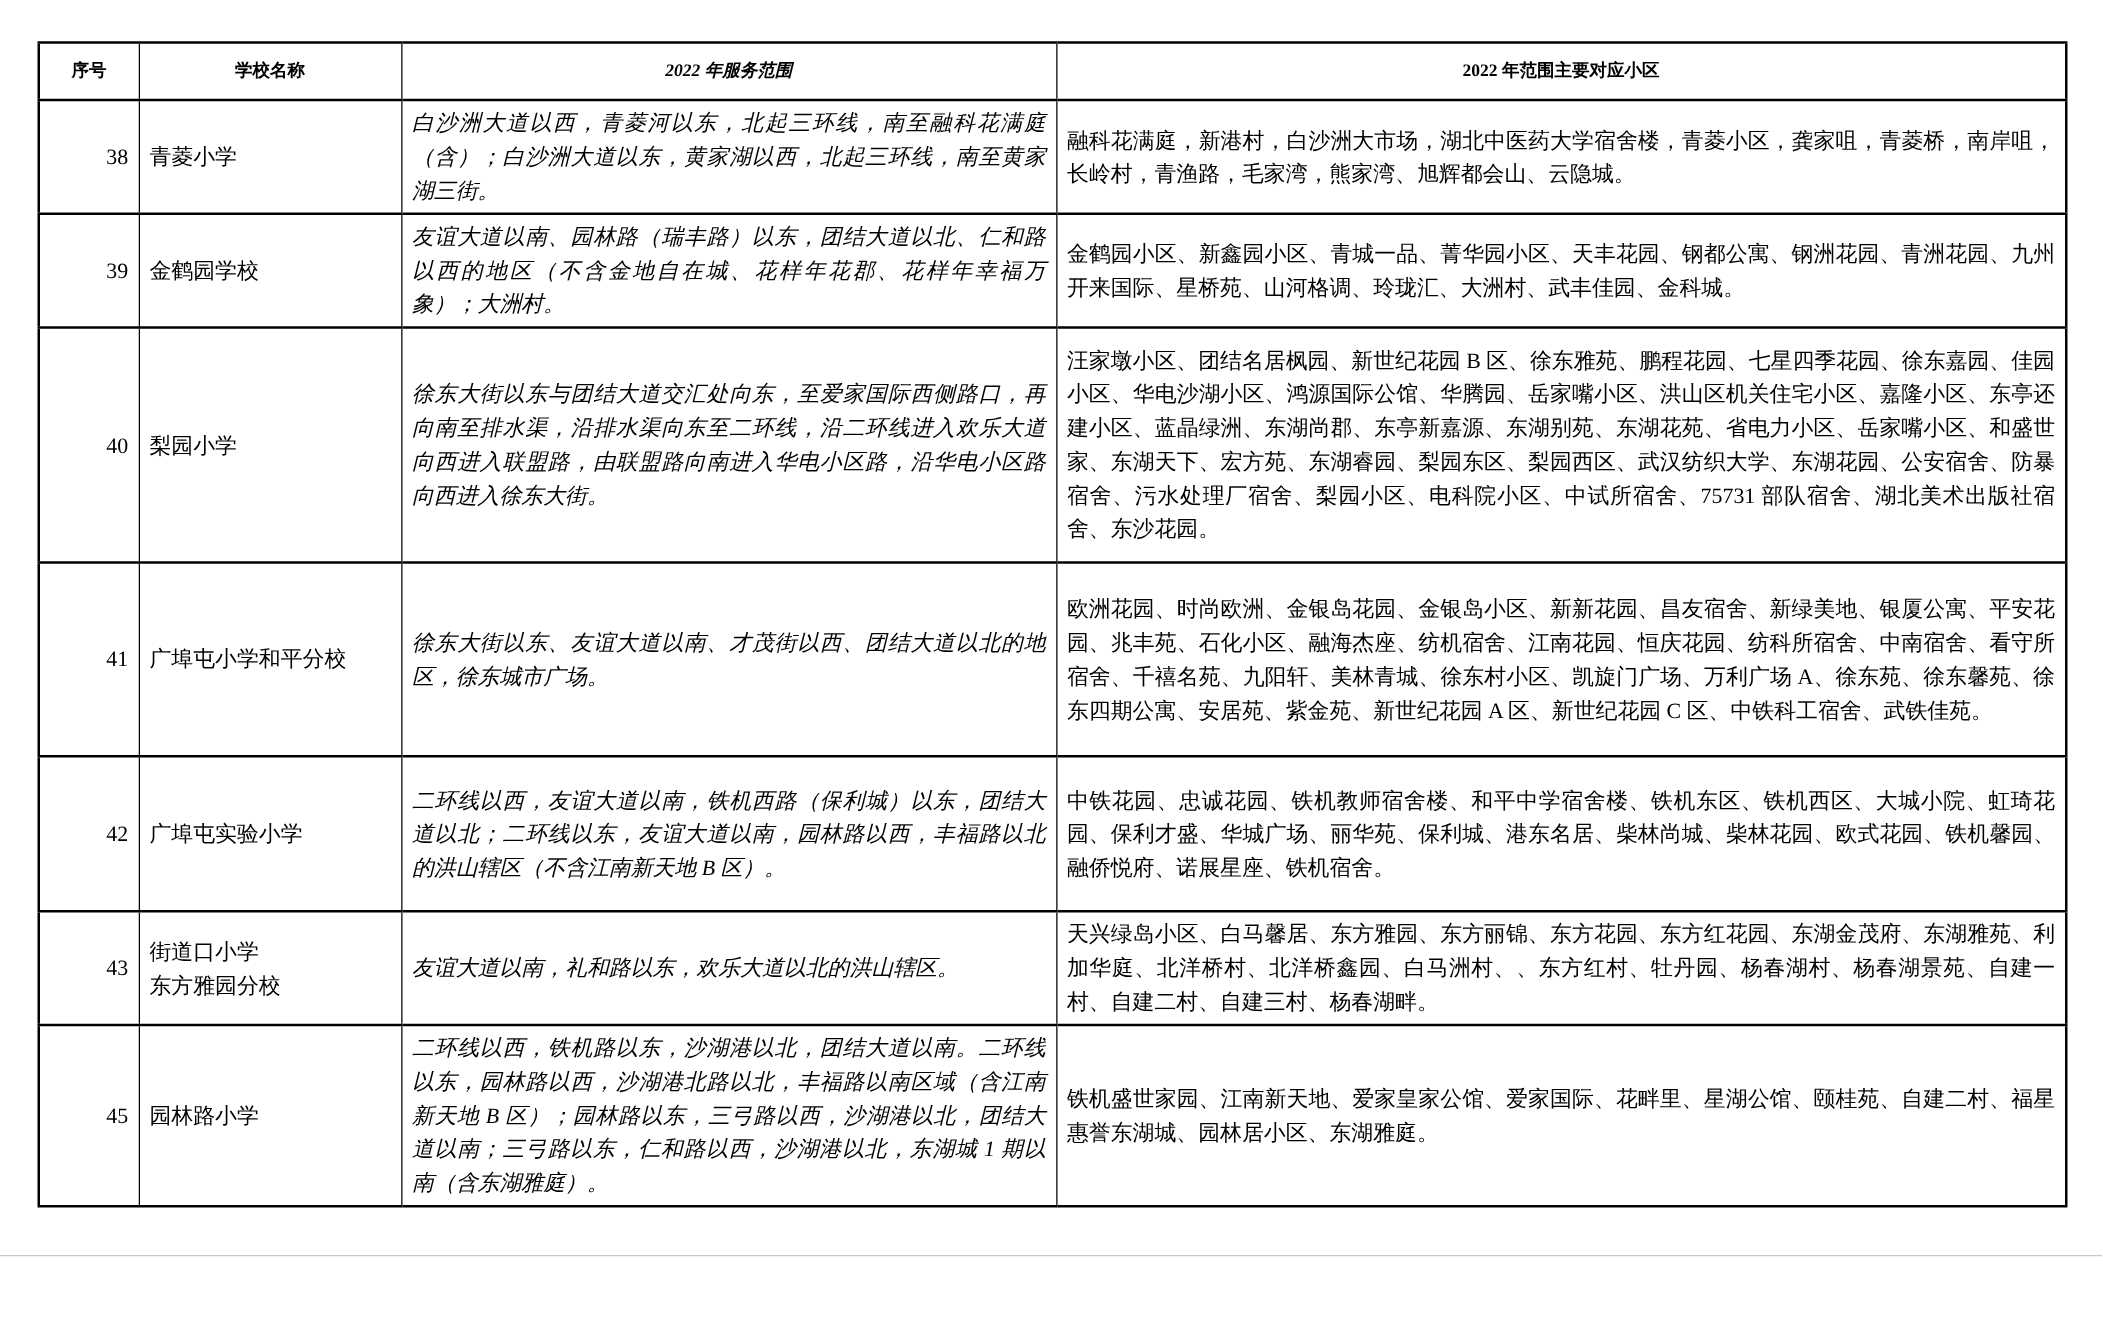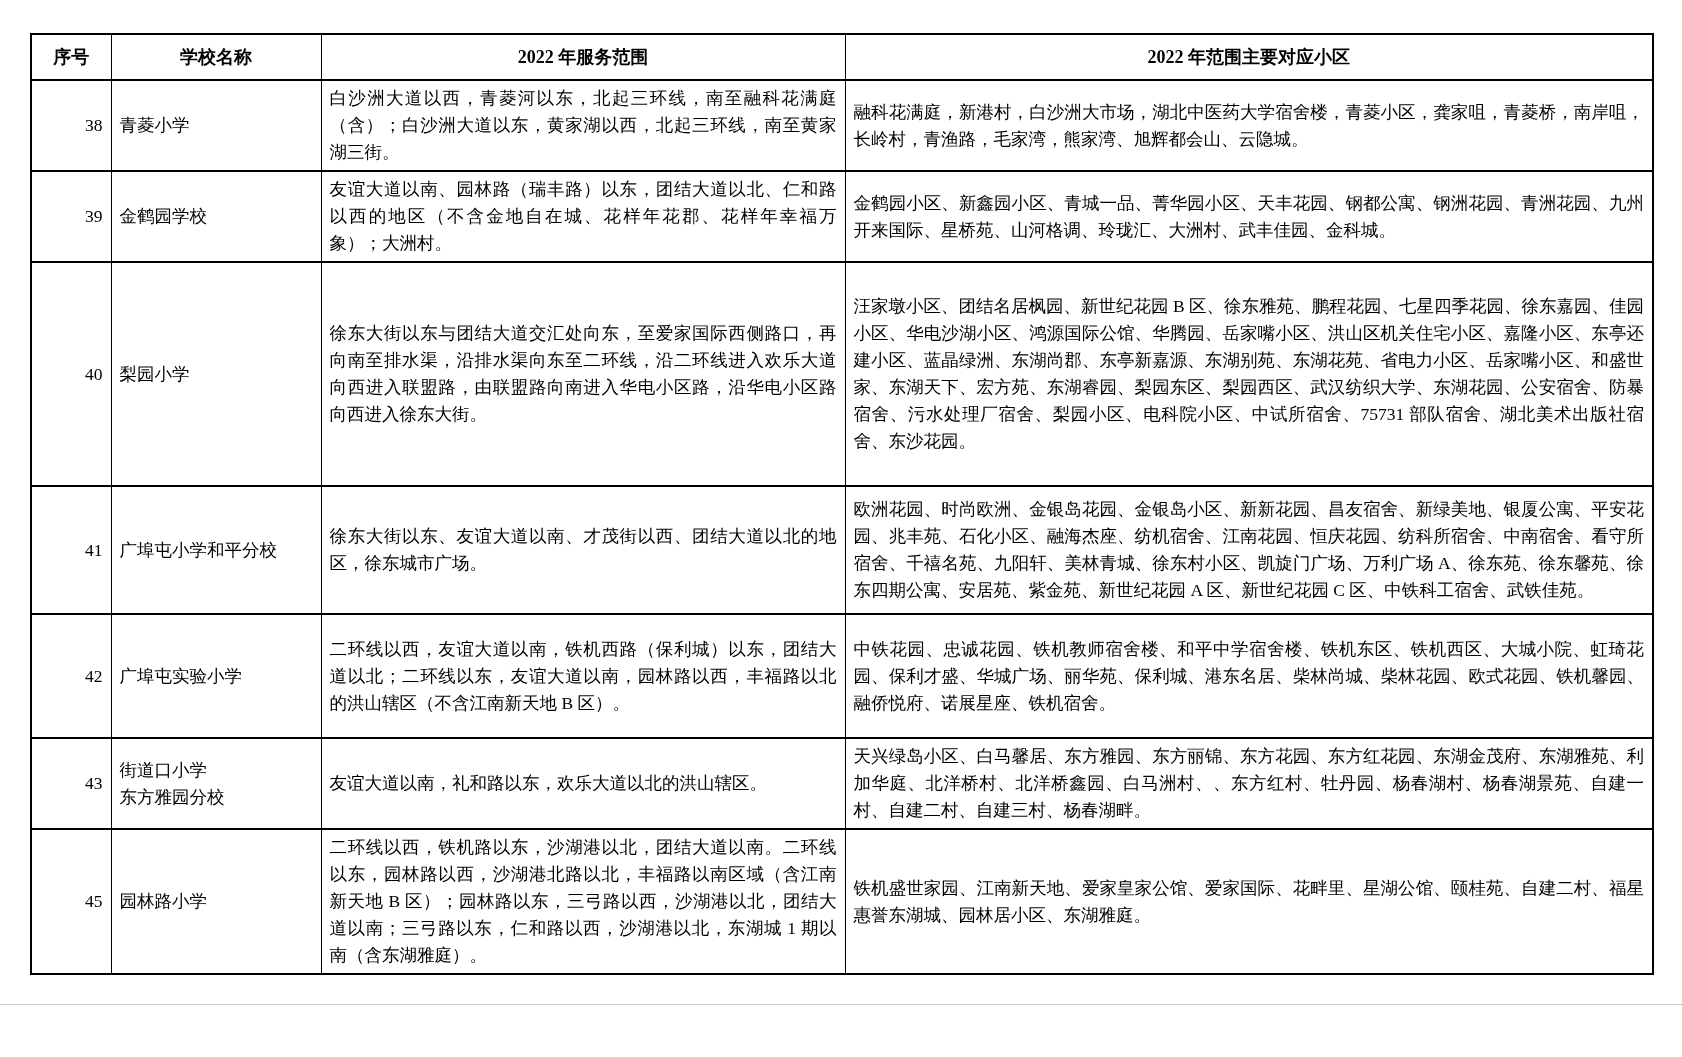--- a/index.html
+++ b/index.html
@@ -36,32 +36,32 @@
     vertical-align: middle;
     font-size: 17.5px;
     line-height: 27px;
     padding: 4px 8px;
     box-sizing: border-box;
     word-break: break-all;
   }
   .school-table th {
     font-weight: bold;
     text-align: center;
-    font-size: 18px;
+    font-size: 14px;
     height: 46px;
     padding: 2px 6px;
   }
   .c-no    { width: 80px;  text-align: right; }
   .c-school{ width: 210px; text-align: left; white-space: pre-line; }
-  .c-range { width: 524px; text-align: justify; padding-left: 11px; padding-right: 11px; }
+  .c-range { width: 524px; text-align: justify; padding-left: 11px; padding-right: 11px; font-style: italic; }
   .c-comm  { width: 808px; text-align: justify; padding-left: 12px; padding-right: 12px; }
   tr.r38 td { height: 80px; }
   tr.r39 td { height: 84px; }
-  tr.r40 td { height: 224px; }
-  tr.r41 td { height: 128px; }
+  tr.r40 td { height: 188px; }
+  tr.r41 td { height: 155px; }
   tr.r42 td { height: 124px; }
   tr.r43 td { height: 88px; }
   tr.r44 td { height: 64px; }
   tr.r45 td { height: 143px; }
 </style>
 </head>
 <body>
 
 <table class="school-table">
   <colgroup>

